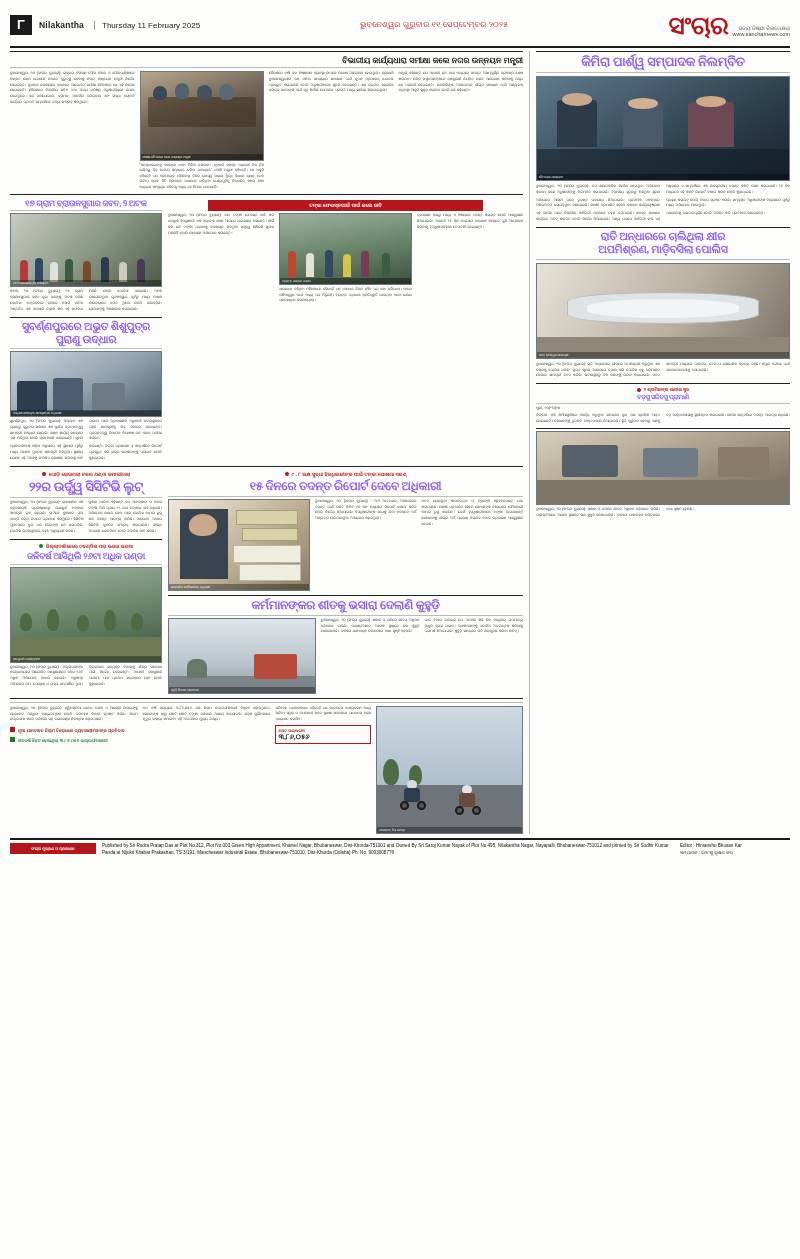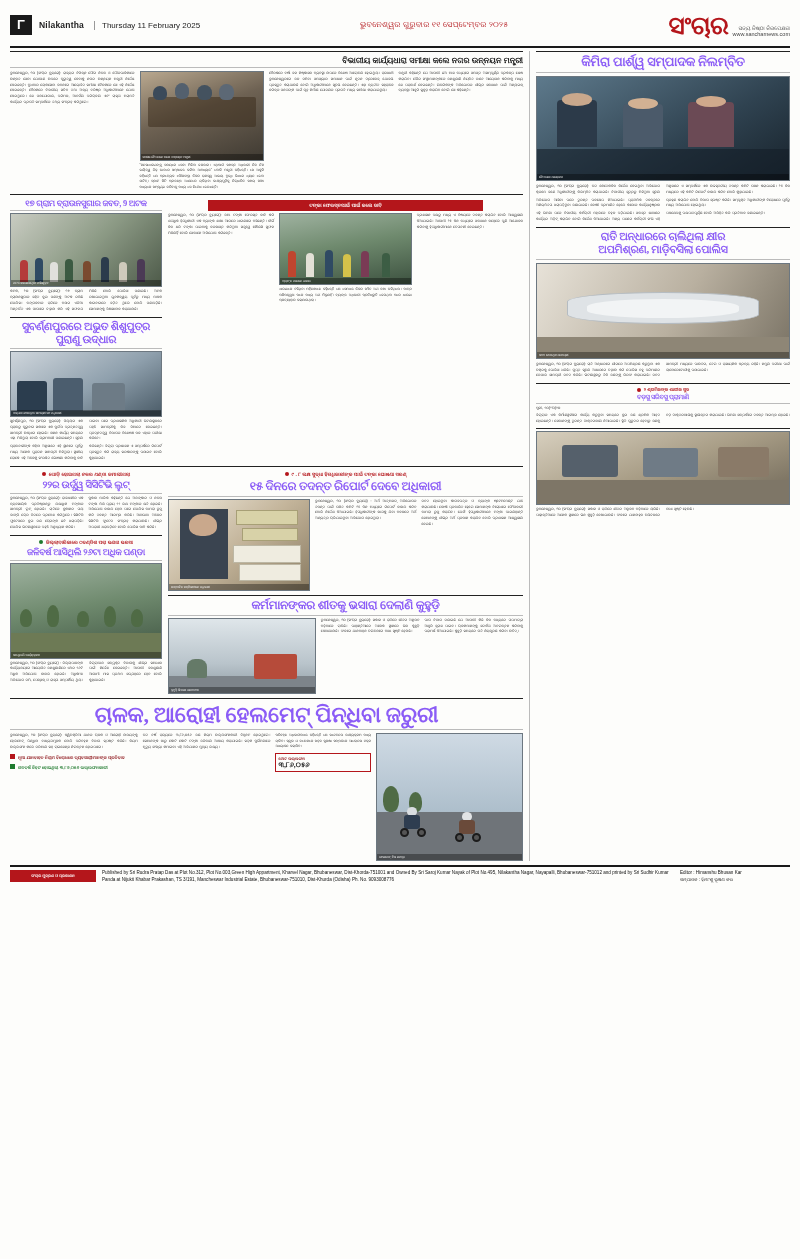--- a/index.html
+++ b/index.html
@@ -246,21 +246,21 @@
       </div>
 
       <div class="rule" style="margin:4px 0 3px;"></div>
 
       <div style="display:grid; grid-template-columns: 152px 1fr; gap:6px;">
 
         <div>
           <div class="bullet-head">
             <span class="tag-dot"></span><span>ଗୋଡ଼ି ହୋଇଗଲା ଚଳର ଥଣ୍ଡା କମାଲୀଗଲା</span>
           </div>
-          <div class="hl-main" style="font-size:10px;">୨୨ର ଉର୍ଦ୍ଧ୍ୱ ସିସିଟିଭି ଲୁଟ୍</div>
+          <div class="hl-main" style="font-size:13px;">୨୨ର ଉର୍ଦ୍ଧ୍ୱ ସିସିଟିଭି ଲୁଟ୍</div>
           <div class="rule-thin" style="margin:2px 0;"></div>
           <div style="display:grid; grid-template-columns:1fr 1fr; gap:5px;">
             <div class="txt">ଭୁବନେଶ୍ୱର, ୧୦ (ସଂଚାର ବ୍ୟୁରୋ): ରାଜଧାନୀର ଏକ ବ୍ୟବସାୟିକ ପ୍ରତିଷ୍ଠାନରୁ ଲକ୍ଷାଧିକ ଟଙ୍କାର ସାମଗ୍ରୀ ଲୁଟ୍ ହୋଇଛି। ରାତିରେ ଦୁକାନର ତାଲା ଭାଙ୍ଗି ଚୋର ଭିତରେ ପ୍ରବେଶ କରିଥିଲେ। ସିସିଟିଭି ଫୁଟେଜରେ ଦୁଇ ଜଣ ଚୋରଙ୍କ ଛବି ଧରାପଡ଼ିଛି। ପୋଲିସ ଘଟଣାସ୍ଥଳରେ ପହଞ୍ଚି ଅନୁଧ୍ୟାନ କରିଛି।</div>
             <div class="txt">ଦୁକାନ ମାଲିକ କହିଛନ୍ତି ଯେ ଅଳଙ୍କାର ଓ ନଗଦ ଟଙ୍କା ମିଶି ପ୍ରାୟ ୨୨ ଲକ୍ଷ ଟଙ୍କାର କ୍ଷତି ହୋଇଛି। ଅଭିଯୋଗ ଦାଖଲ ହେବା ପରେ ପୋଲିସ ମାମଲା ରୁଜୁ କରି ତଦନ୍ତ ଆରମ୍ଭ କରିଛି। ଆଖପାଖ ଅଞ୍ଚଳର ସିସିଟିଭି ଫୁଟେଜ ସଂଗ୍ରହ କରାଯାଉଛି। ଶୀଘ୍ର ଅପରାଧୀ ଧରାପଡ଼ିବେ ବୋଲି ପୋଲିସ ଦାବି କରିଛି।</div>
           </div>
 
           <div class="rule" style="margin:4px 0 2px;"></div>
           <div class="bullet-head">
             <span class="tag-dot" style="background:#1f7a2e;"></span><span>ଜିଲ୍ଲାବାରିକାରେ ଠଦଣ୍ଡିଶ ପରା ଭଣନା ଭରସା</span>
           </div>
@@ -315,21 +315,20 @@
             </div>
             <div class="txt">ଭୁବନେଶ୍ୱର, ୧୦ (ସଂଚାର ବ୍ୟୁରୋ): ସକାଳ ଓ ରାତିରେ ଶୀତର ଅନୁଭବ ବଢ଼ିବାରେ ଲାଗିଛି। ପାହାନ୍ତିଆରେ ଅନେକ ସ୍ଥାନରେ ଘନ କୁହୁଡ଼ି ଦେଖାଯାଉଛି। ଫଳରେ ଯାନବାହନ ଚଳାଚଳରେ ବାଧା ସୃଷ୍ଟି ହେଉଛି।</div>
             <div class="txt">ପାଗ ବିଭାଗ ଜଣାଇଛି ଯେ ଆଗାମୀ କିଛି ଦିନ ମଧ୍ୟରେ ତାପମାତ୍ରା ଆହୁରି ହ୍ରାସ ପାଇବ। ଚାଳକମାନଙ୍କୁ ସତର୍କତା ଅବଲମ୍ବନ କରିବାକୁ ପରାମର୍ଶ ଦିଆଯାଇଛି। କୁହୁଡ଼ି ସମୟରେ ଗତି ନିୟନ୍ତ୍ରଣ କରିବା ଉଚିତ୍।</div>
           </div>
         </div>
       </div>
 
       <div class="rule" style="margin:4px 0 3px;"></div>
 
       <div>
-        <div class="hl-main" style="font-size:22px; line-height:1.15;">ଚାଳକ, ଆରୋହୀ ହେଲମେଟ୍ ପିନ୍ଧିବା ଜରୁରୀ</div>
         <div class="rule-thin" style="margin:2px 0 3px;"></div>
         <div style="display:grid; grid-template-columns: 1fr 1fr 0.75fr 1.15fr; gap:5px;">
           <div>
             <div class="txt">ଭୁବନେଶ୍ୱର, ୧୦ (ସଂଚାର ବ୍ୟୁରୋ): ଦ୍ୱିଚକ୍ରିଆ ଯାନର ଚାଳକ ଓ ଆରୋହୀ ଉଭୟଙ୍କୁ ହେଲମେଟ୍ ପିନ୍ଧିବା ବାଧ୍ୟତାମୂଳକ ବୋଲି ପରିବହନ ବିଭାଗ ସ୍ପଷ୍ଟ କରିଛି। ନିୟମ ଉଲ୍ଲଙ୍ଘନ କଲେ ଜରିମାନା ସହ ଲାଇସେନ୍ସ ନିଲମ୍ବନ ହୋଇପାରେ।</div>
             <div style="margin-top:3px;">
               <div class="box-red" style="border:none; padding:1px 0;">
                 <span class="sq"></span><span>ନୂଆ ଯାନବାହନ ନିୟମ ବିରୋଧରେ ବ୍ୟବସାୟୀମାନଙ୍କ ପ୍ରତିବାଦ</span>
               </div>
               <div class="box-red" style="border:none; padding:1px 0; color:#1f7a2e;">
                 <span class="sq g"></span><span>ଗତବର୍ଷ ଚିହଟ ହୋଇଥିଲା ୩,୮୬,୦୫୬ ଉଲ୍ଲଙ୍ଘନକାରୀ</span>

